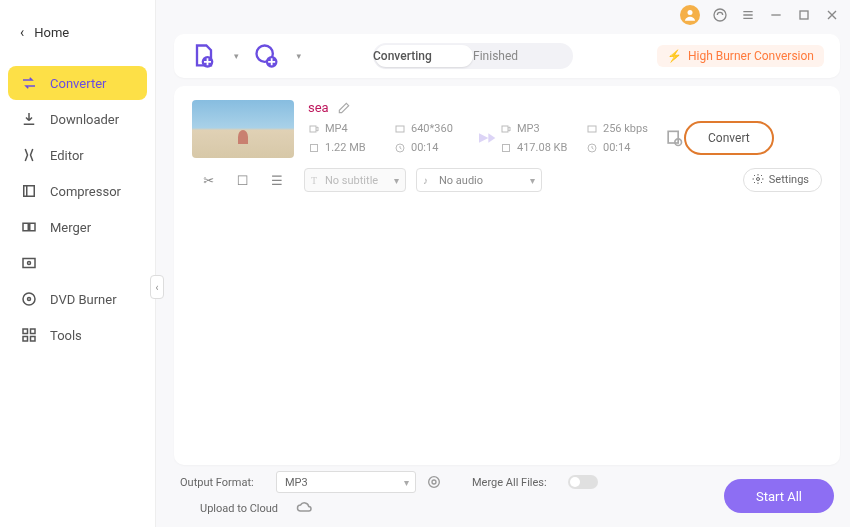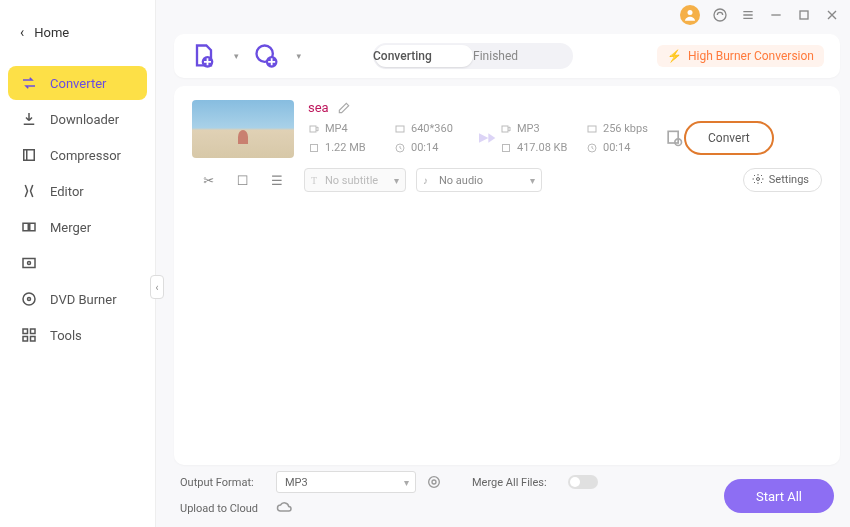--- a/index.html
+++ b/index.html
@@ -115,33 +115,33 @@
       <span class="nico">
           <svg viewBox="0 0 24 24" fill="none" stroke="currentColor" stroke-width="2">
             <path d="M12 4v10m0 0l-4-4m4 4l4-4M5 19h14"></path>
           </svg>
         </span>
       <span>Downloader</span>
     </div>
     <div class="nav-item">
       <span class="nico">
           <svg viewBox="0 0 24 24" fill="none" stroke="currentColor" stroke-width="2">
+            <path d="M7 4l3 8-3 8M17 4l-3 8 3 8"></path>
+          </svg>
+        </span>
+      <span>Editor</span>
+    </div>
+    <div class="nav-item">
+      <span class="nico">
+          <svg viewBox="0 0 24 24" fill="none" stroke="currentColor" stroke-width="2">
             <rect x="5" y="5" width="14" height="14"></rect>
             <path d="M9 5v14"></path>
           </svg>
         </span>
       <span>Compressor</span>
-    </div>
-    <div class="nav-item">
-      <span class="nico">
-          <svg viewBox="0 0 24 24" fill="none" stroke="currentColor" stroke-width="2">
-            <path d="M7 4l3 8-3 8M17 4l-3 8 3 8"></path>
-          </svg>
-        </span>
-      <span>Editor</span>
     </div>
     <div class="nav-item">
       <span class="nico">
           <svg viewBox="0 0 24 24" fill="none" stroke="currentColor" stroke-width="2">
             <rect x="4" y="7" width="7" height="10"></rect>
             <rect x="13" y="7" width="7" height="10"></rect>
           </svg>
         </span>
       <span>Merger</span>
     </div>
@@ -327,20 +327,20 @@
           <span>MP3</span>
         </div>
       <span style="width:16px;height:16px;color:#999"><svg viewBox="0 0 24 24" fill="none" stroke="currentColor" stroke-width="2">
             <circle cx="12" cy="12" r="3"></circle>
             <circle cx="12" cy="12" r="8"></circle>
           </svg></span>
       <span style="margin-left:20px" class="blabel">Merge All Files:</span>
       <span class="toggle"></span>
     </div>
     <div class="brow" style="position:relative">
-      <span style="" class="blabel">Upload to Cloud</span>
+      <span style="margin-left:20px" class="blabel">Upload to Cloud</span>
       <span class="cloud-ico"><svg viewBox="0 0 24 24" fill="none" stroke="currentColor" stroke-width="2">
             <path d="M6 16a4 4 0 010-8 6 6 0 0111 2 3 3 0 010 6H6z"></path>
           </svg></span>
       <div class="startall">Start All</div>
     </div>
   </div>
 </div>
 
 </body></html>

